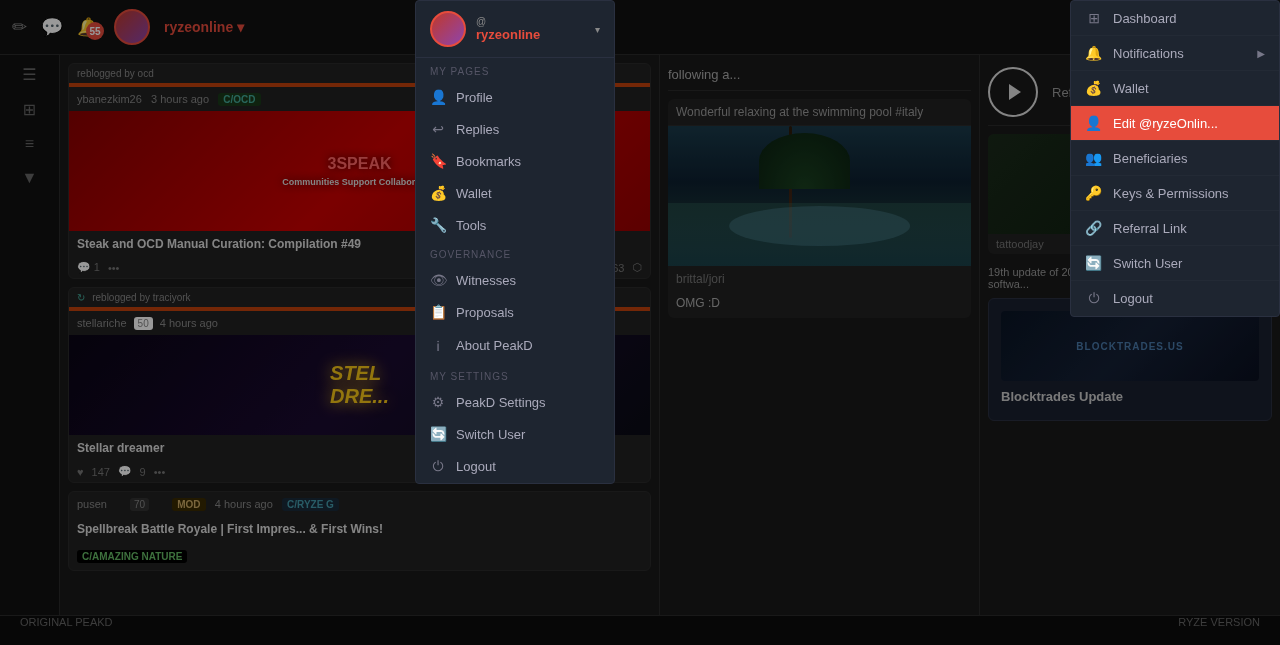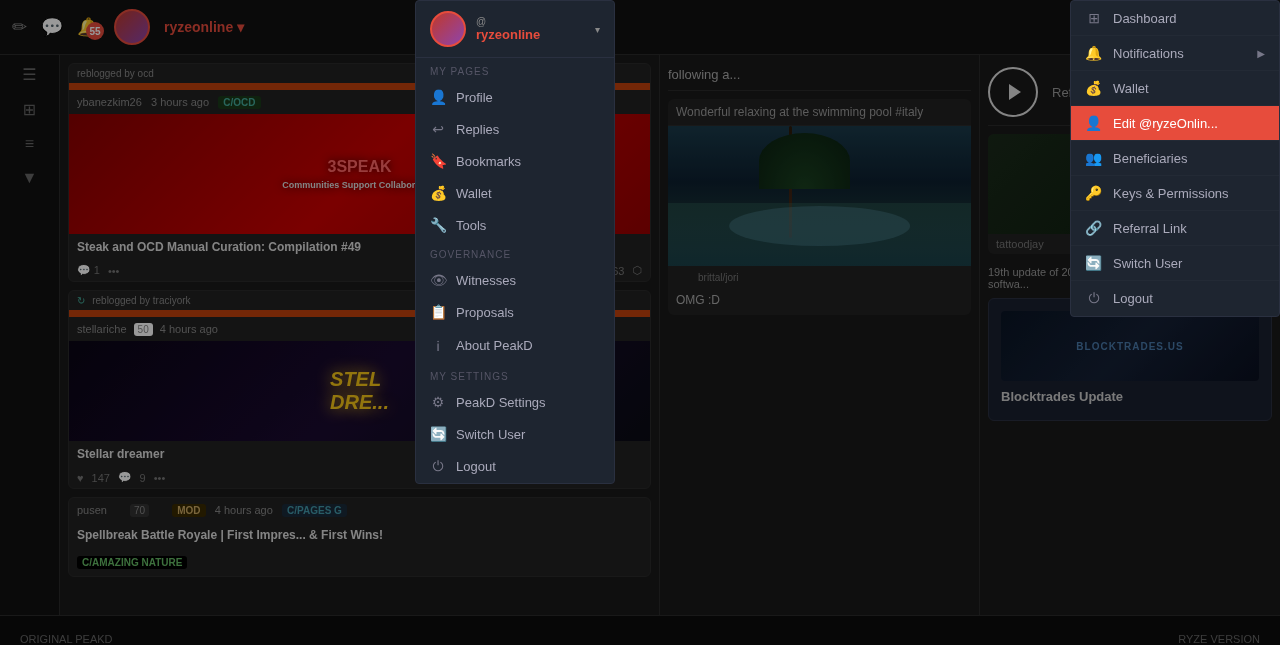--- a/index.html
+++ b/index.html
@@ -154,21 +154,21 @@
       display: flex;
       align-items: center;
       gap: 8px;
       font-size: 11px;
       color: #777;
     }
     .post-reblog {
       color: #888;
       font-size: 10px;
       padding: 4px 8px;
-      border-bottom: 7px solid #c2410c;
+      border-bottom: 4px solid #c2410c;
     }
     .tag-badge {
       padding: 1px 5px;
       border-radius: 3px;
       font-size: 10px;
       font-weight: bold;
     }
     .tag-green { background: #1a3a1a; color: #4a9; }
     .tag-blue { background: #1a2a3a; color: #49a; }
     .tag-nature { background: #000000; color: #6b6; }
@@ -194,21 +194,21 @@
       overflow: hidden;
     }
 
     
     .bottom-bar {
       position: absolute;
       bottom: 0; left: 0; right: 0;
       height: 30px;
       background: #0d0d0d;
       display: flex;
-      align-items: flex-end;
+      align-items: flex-start;
       justify-content: space-between;
       padding: 0 20px;
       font-size: 11px;
       color: #666;
       border-top: 1px solid #2a2a2a;
     }
 
     
     .left-dropdown {
       position: absolute;
@@ -470,21 +470,21 @@
         </div>
 
         <div class="post-card">
           <div class="post-header">
             <span>pusen</span>
             <span style="background:#333;border-radius:3px;padding:1px 4px;font-size:10px;margin:0 20px;">70</span>
             <span class="tag-badge tag-mod">MOD</span>
             &nbsp;
             <span>4 hours ago</span>
             &nbsp;
-            <span class="tag-badge tag-blue">C/PAGES G</span>
+            <span class="tag-badge tag-blue">C/RYZE G</span>
           </div>
           <div class="post-title">Spellbreak Battle Royale | First Impres... &amp; First Wins!</div>
           <div style="padding:4px 8px 6px;">
             <span class="tag-badge tag-nature">C/AMAZING NATURE</span>
           </div>
         </div>
       </div>
 
       <div class="middle-col">
         <div style="padding:8px;">
@@ -494,21 +494,21 @@
           <div class="pool-post">
             <div style="padding:6px 8px;font-size:12px;color:#999;border-bottom:1px solid #2a2a2a;">
               <span>Wonderful relaxing at the swimming pool #italy</span>
             </div>
             <div class="pool-img">
 
               <div style="position:absolute;left:40%;top:0;width:3px;height:80%;background:linear-gradient(180deg,#2a1a0a,#4a2a1a);border-radius:2px;"></div>
               <div style="position:absolute;left:30%;top:5%;width:30%;height:40%;background:radial-gradient(ellipse at 50% 100%,#1a4020,#0a2010);border-radius:50% 50% 0 0;"></div>
               <div style="position:absolute;bottom:0;left:0;right:0;height:45%;background:linear-gradient(180deg,rgba(60,120,100,0.3),rgba(20,60,80,0.7));"></div>
             </div>
-            <div style="padding:6px 8px;font-size:10px;color:#777;margin-left:22px;">
+            <div style="padding:6px 8px;font-size:12px;color:#777;">
               <span>brittal/jori</span>
             </div>
             <div style="padding:4px 8px 8px;font-size:12px;color:#aaa;">
               <span>OMG :D</span>
             </div>
           </div>
         </div>
       </div>
 
       <div class="right-col">

